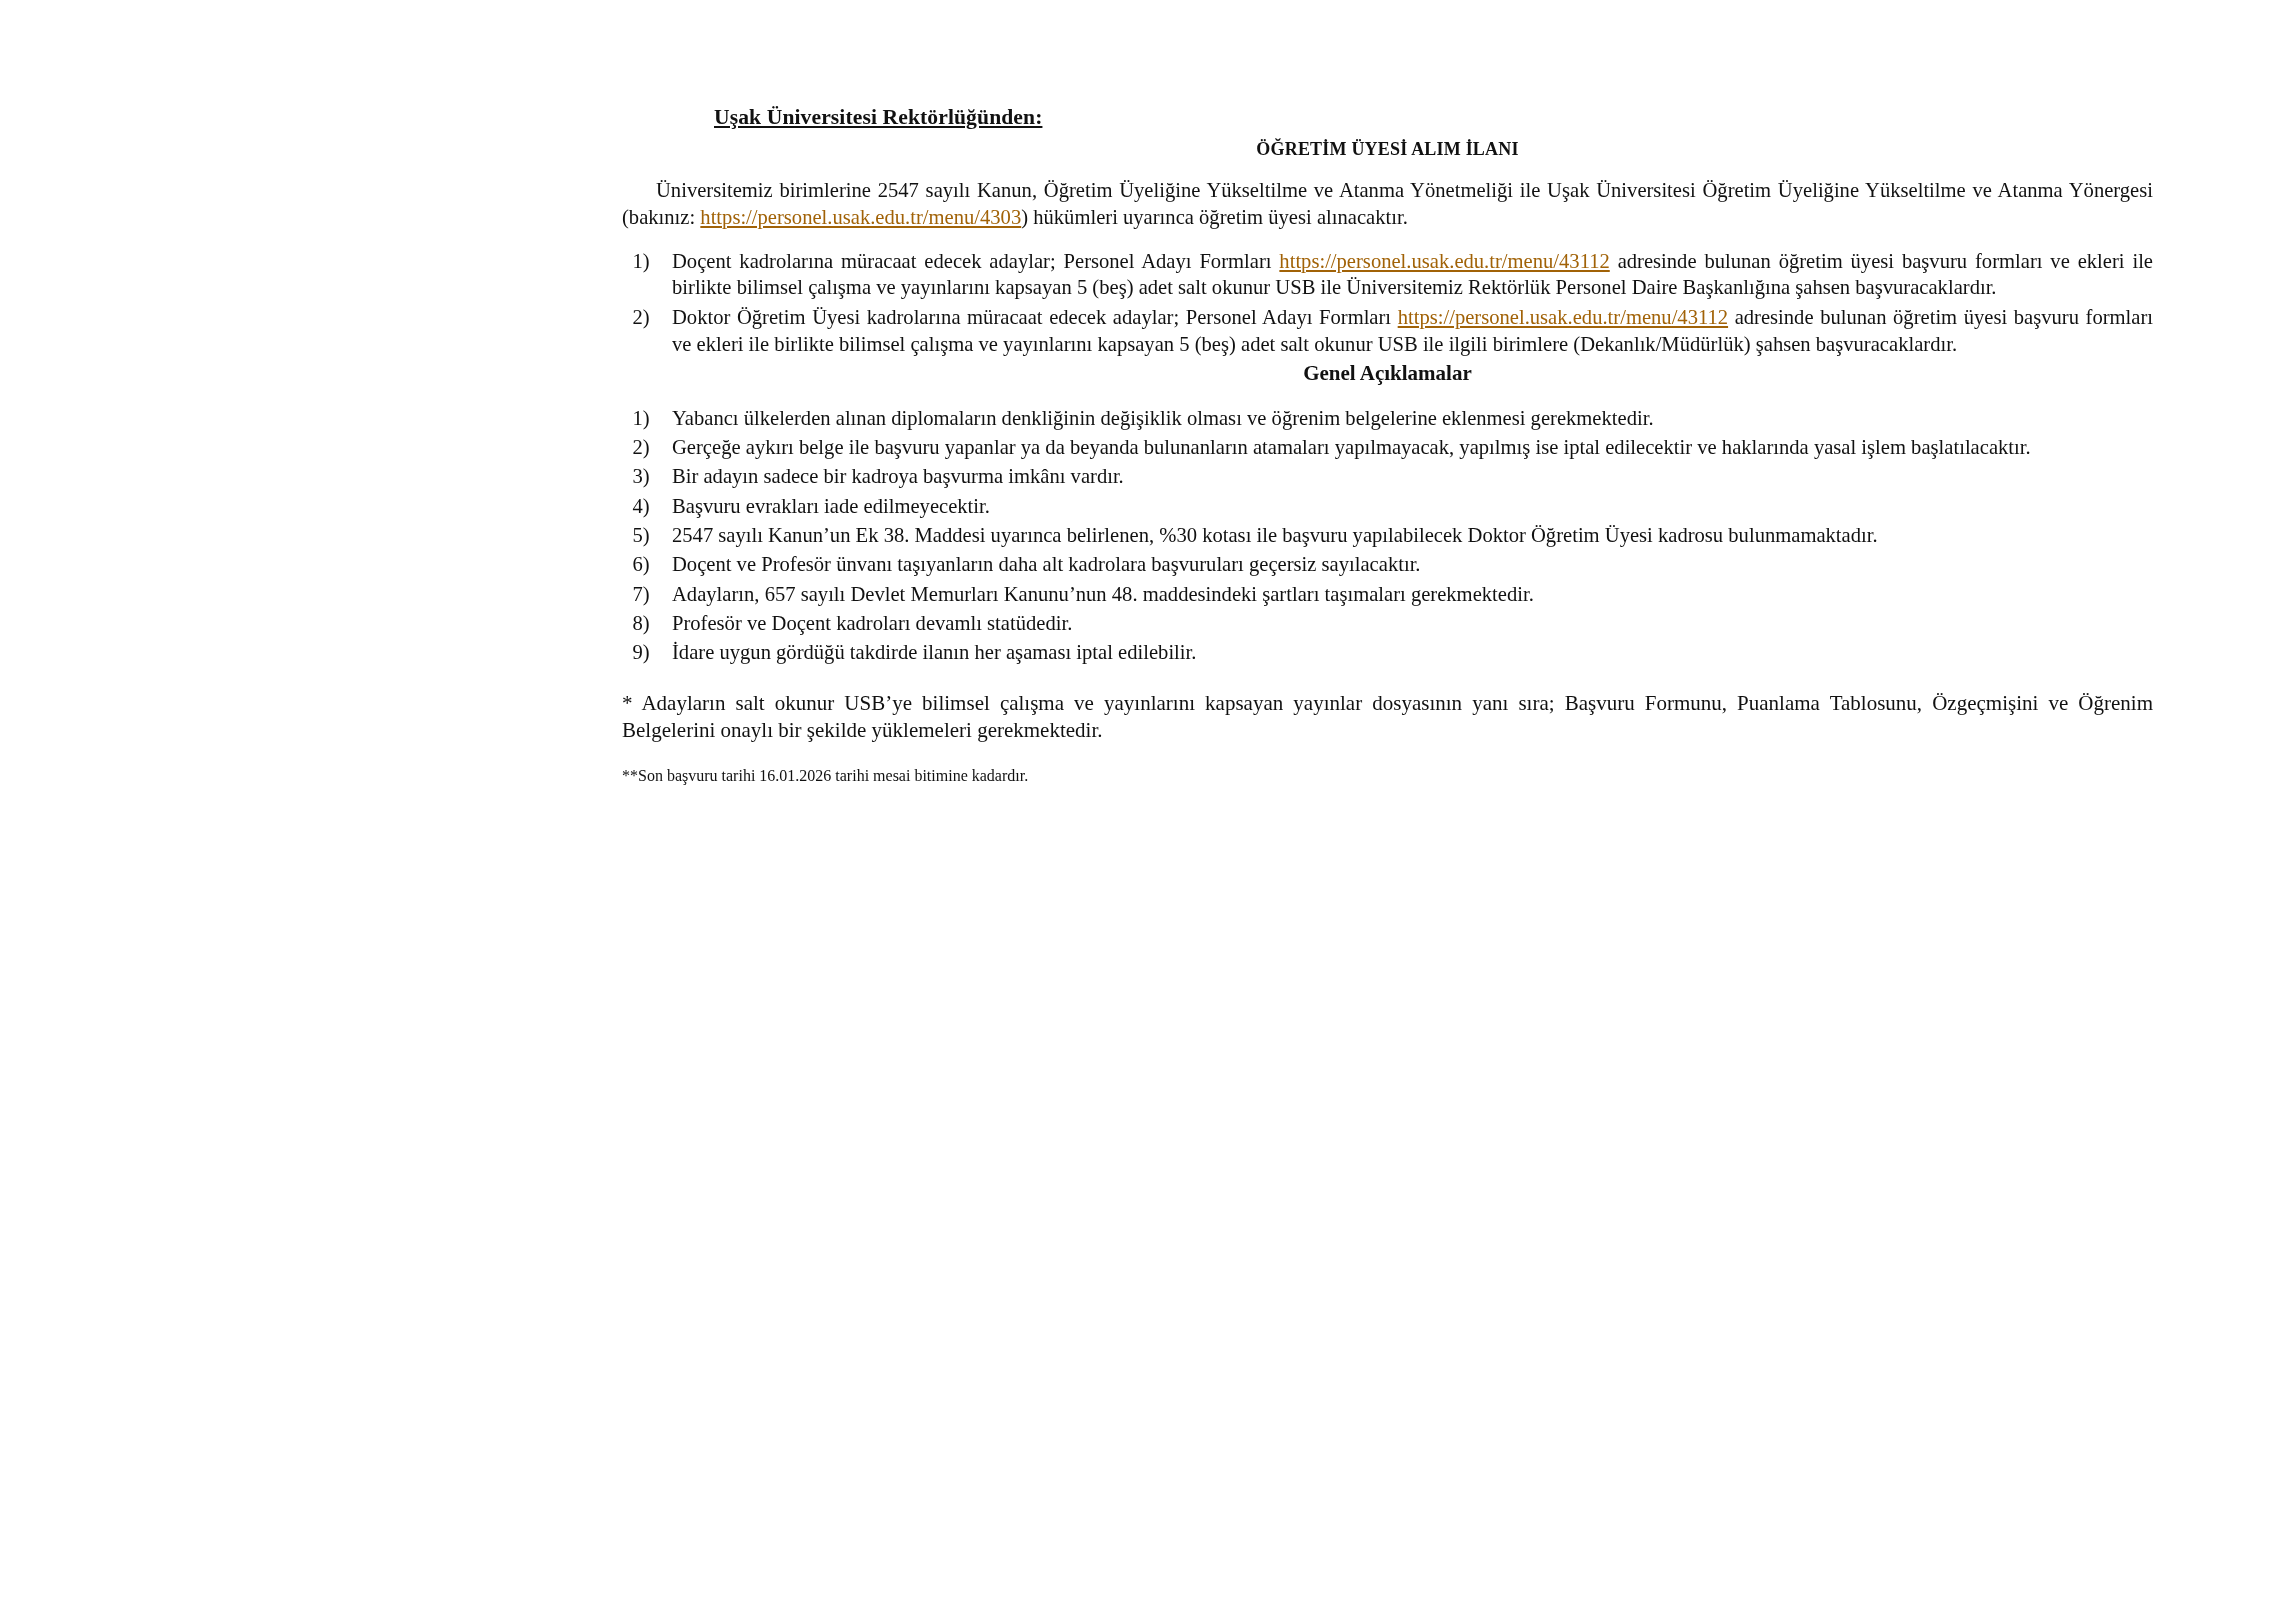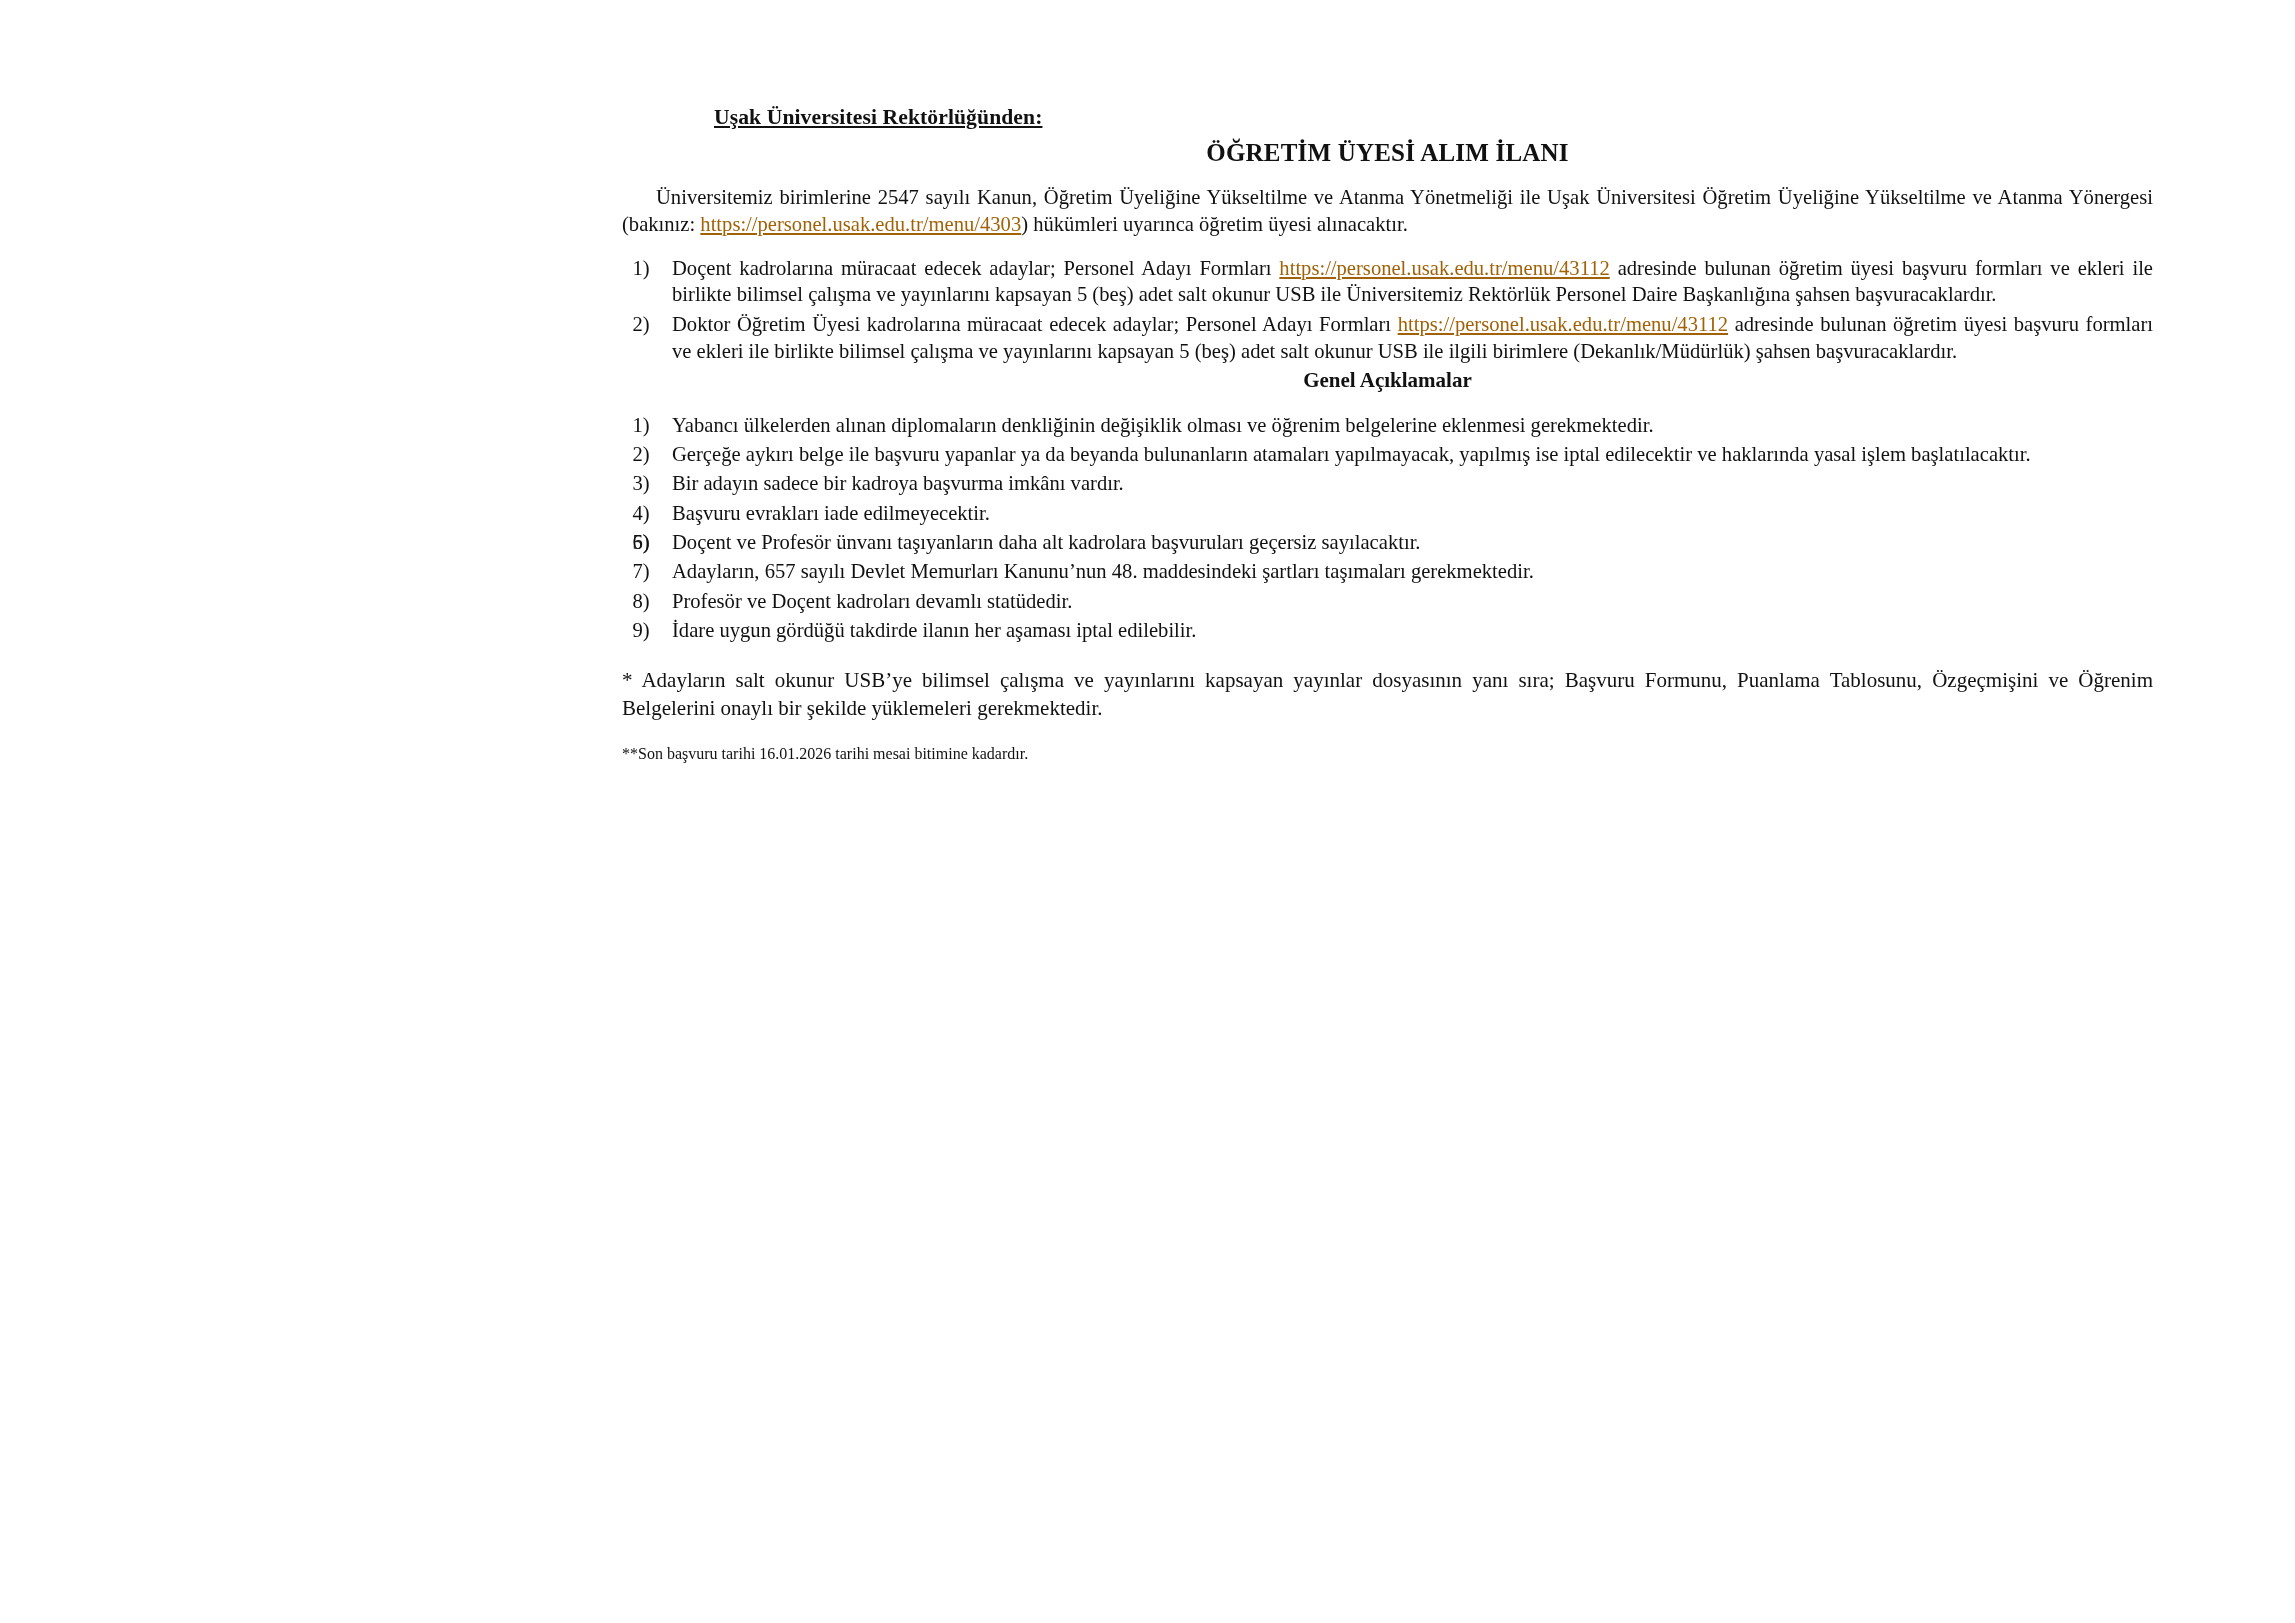--- a/index.html
+++ b/index.html
@@ -33,21 +33,21 @@
   .heading-left {
     font-weight: bold;
     font-size: 21.6px;
     text-decoration: underline;
     margin: 0 0 9.2px 92px;
     letter-spacing: 0.1px;
   }
   .title {
     text-align: center;
     font-weight: bold;
-    font-size: 25px;
+    font-size: 18px;
     margin: 6.5px 0 17px 0;
     letter-spacing: 0.2px;
   }
   .para {
     font-size: 20.6px;
     line-height: 1.30;
     text-align: justify;
     text-justify: inter-word;
     margin: 0 0 17px 0;
   }
@@ -119,21 +119,21 @@
       </li>
     </ol>
 
     <div class="subtitle">Genel Açıklamalar</div>
 
     <ol class="numlist list-general">
       <li><span class="num">1)</span><span>Yabancı ülkelerden alınan diplomaların denkliğinin değişiklik olması ve öğrenim belgelerine eklenmesi gerekmektedir.</span></li>
       <li><span class="num">2)</span><span>Gerçeğe aykırı belge ile başvuru yapanlar ya da beyanda bulunanların atamaları yapılmayacak, yapılmış ise iptal edilecektir ve haklarında yasal işlem başlatılacaktır.</span></li>
       <li><span class="num">3)</span><span>Bir adayın sadece bir kadroya başvurma imkânı vardır.</span></li>
       <li><span class="num">4)</span><span>Başvuru evrakları iade edilmeyecektir.</span></li>
-      <li><span class="num">5)</span></li>
+      <li><span class="num">5)</span><span>2547 sayılı Kanun’un Ek 38. Maddesi uyarınca belirlenen, %30 kotası ile başvuru yapılabilecek Doktor Öğretim Üyesi kadrosu bulunmamaktadır.</span></li>
       <li><span class="num">6)</span><span>Doçent ve Profesör ünvanı taşıyanların daha alt kadrolara başvuruları geçersiz sayılacaktır.</span></li>
       <li><span class="num">7)</span><span>Adayların, 657 sayılı Devlet Memurları Kanunu’nun 48. maddesindeki şartları taşımaları gerekmektedir.</span></li>
       <li><span class="num">8)</span><span>Profesör ve Doçent kadroları devamlı statüdedir.</span></li>
       <li><span class="num">9)</span><span>İdare uygun gördüğü takdirde ilanın her aşaması iptal edilebilir.</span></li>
     </ol>
 
     <p class="footnote">* Adayların salt okunur USB’ye bilimsel çalışma ve yayınlarını kapsayan yayınlar dosyasının yanı sıra; Başvuru Formunu,  Puanlama Tablosunu, Özgeçmişini ve Öğrenim Belgelerini onaylı bir şekilde yüklemeleri gerekmektedir.</p>
 
     <p class="footnote2">**Son başvuru tarihi 16.01.2026 tarihi mesai bitimine kadardır.</p>
 

